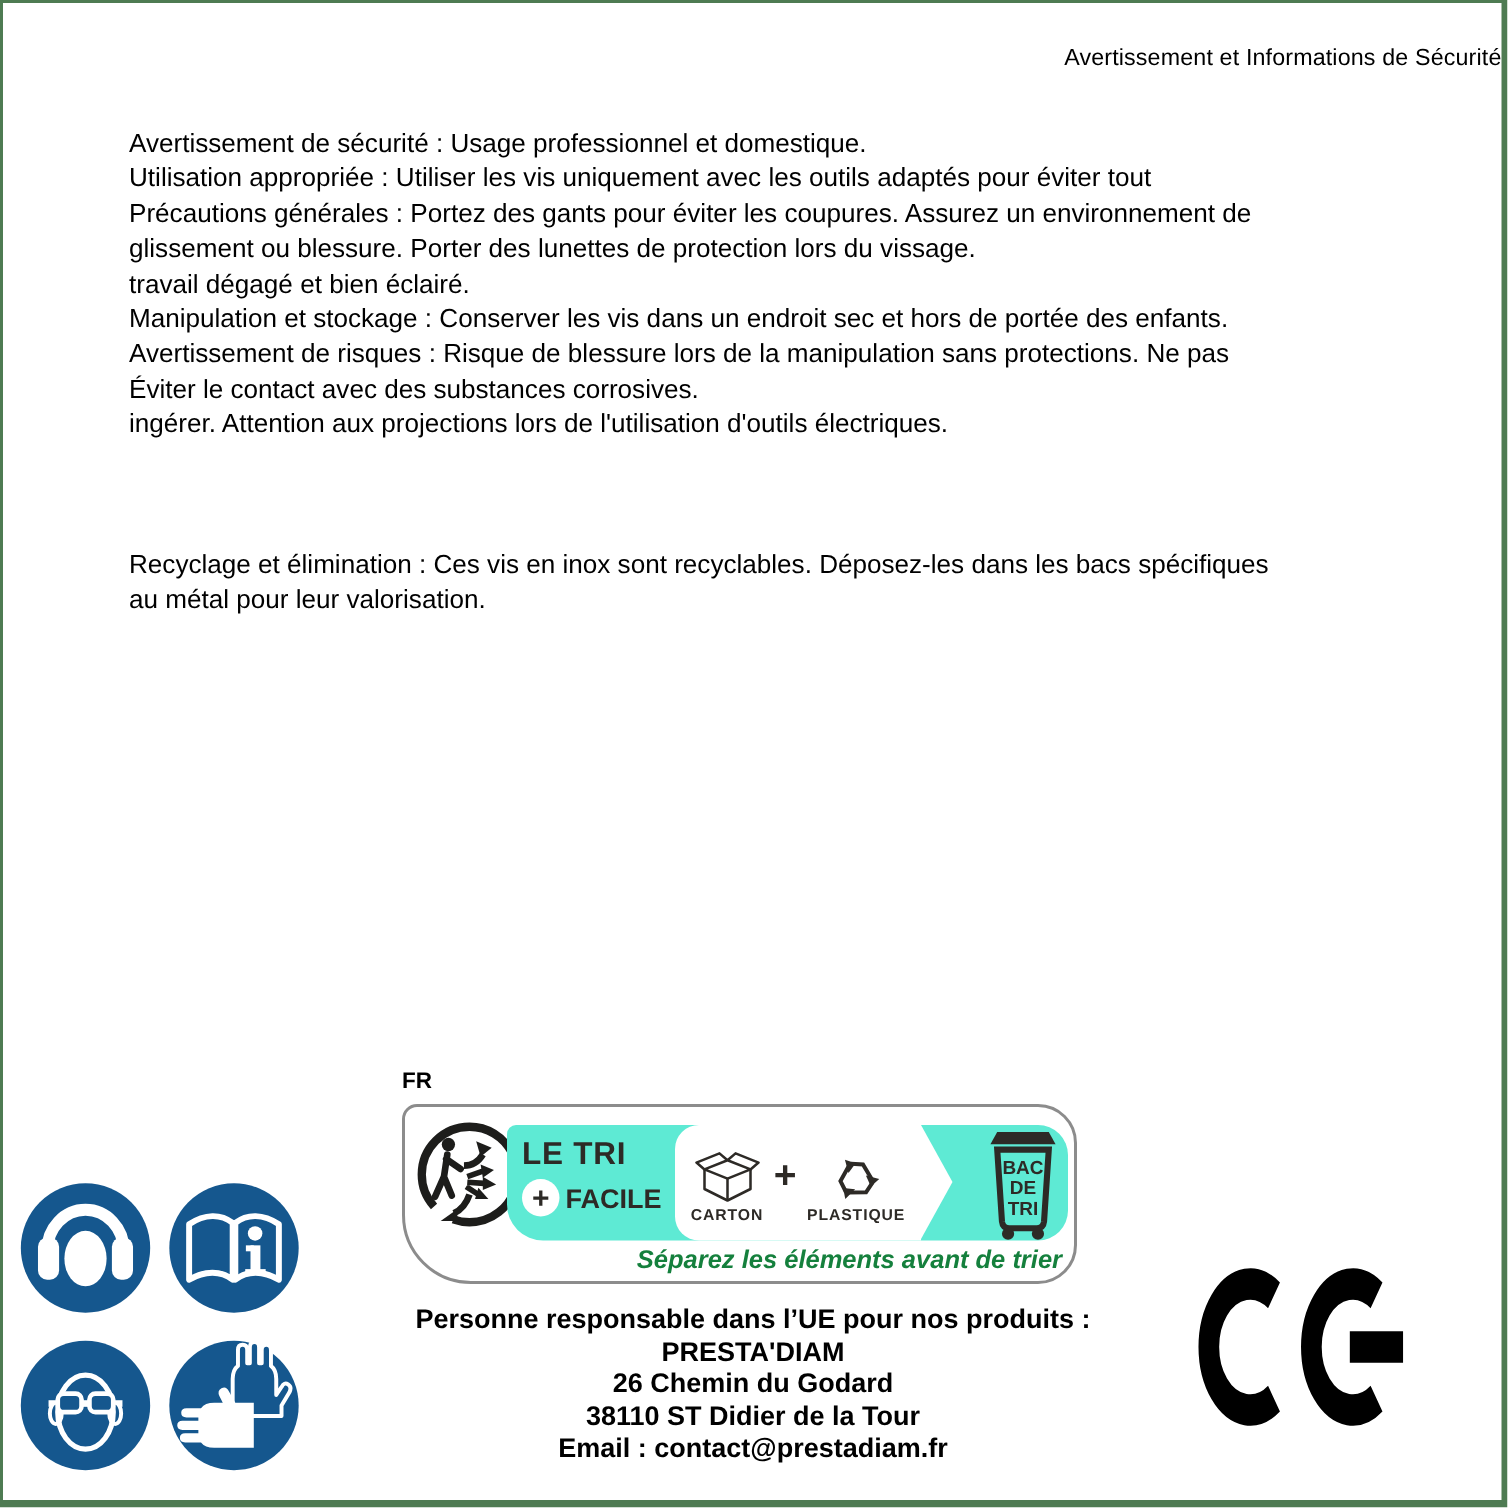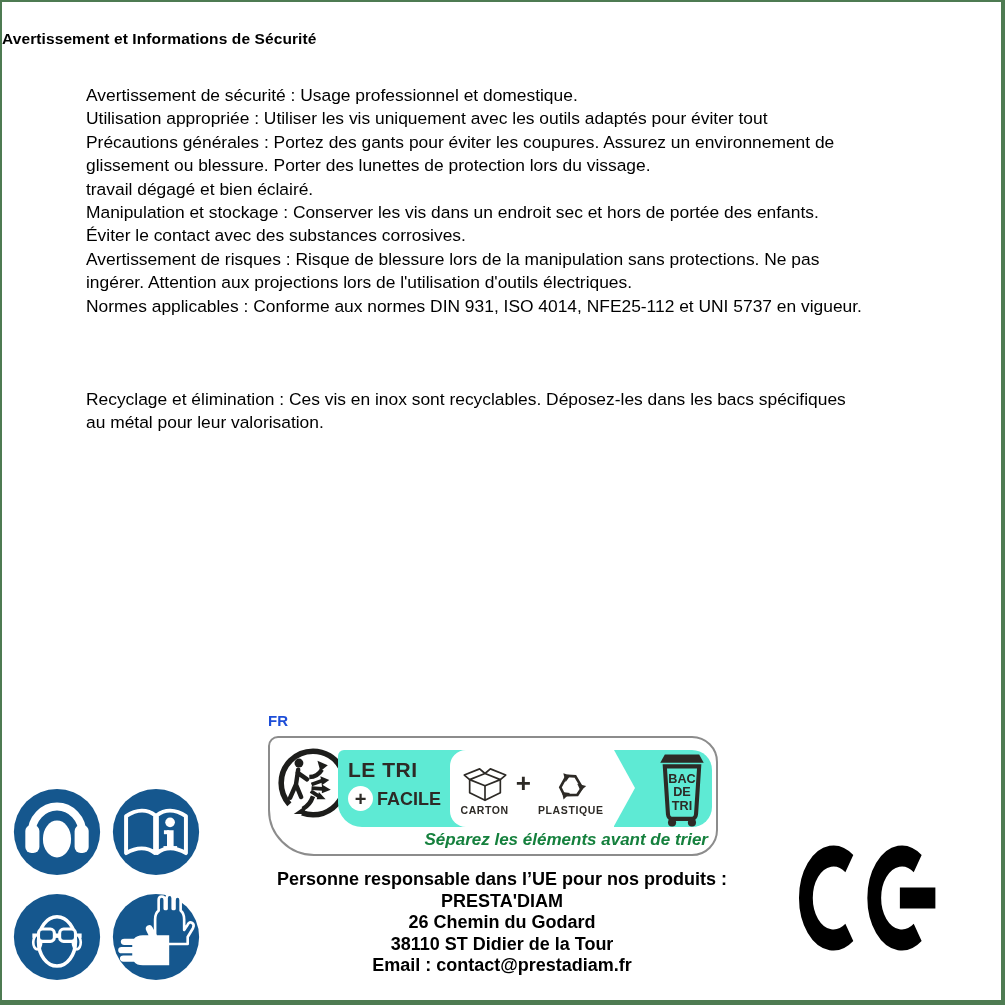--- a/index.html
+++ b/index.html
@@ -2,25 +2,25 @@
 <html><head>
 <meta charset="utf-8">
 <style>
   html,body{margin:0;padding:0;background:#fff;}
   .page{
     position:relative;width:1005px;height:1005px;background:#fff;box-sizing:border-box;
     border-top:2px solid #4E7B52;border-left:2px solid #4E7B52;
     border-right:4px solid #4E7B52;border-bottom:5px solid #4E7B52;
     font-family:"Liberation Sans",sans-serif;color:#000;overflow:hidden;
   }
-  .title{position:absolute;top:28px;left:0;right:0;text-align:left;
-    font-size:15.5px;font-weight:bold;letter-spacing:.1px;}
+  .title{position:absolute;top:28px;left:0;right:0;text-align:right;
+    font-size:15.5px;font-weight:normal;letter-spacing:.1px;}
   .body-text{position:absolute;top:82px;left:70px;right:20px;font-size:17.4px;margin-left:14px;}
   .body-line{height:23.4px;line-height:23.4px;white-space:pre;}
-  .fr-code{position:absolute;top:710px;left:266px;font-size:15px;font-weight:bold;color:#1d4ed8;}
+  .fr-code{position:absolute;top:710px;left:266px;font-size:15px;font-weight:bold;color:#000000;}
   
   .infotri{position:absolute;top:734px;left:266px;width:450px;height:120px;background:#fff;
     border:2px solid #8C8C8C;border-radius:10px 26px 26px 46px;box-sizing:border-box;}
   .triman{position:absolute;left:6px;top:8px;}
   .band{position:absolute;left:68px;top:12px;right:4px;height:77px;background:#5eead4;
     border-radius:6px 20px 20px 24px;}
   .tri-words{position:absolute;left:10px;top:9px;color:#2D2A26;}
   .letri{font-size:21px;font-weight:800;line-height:1;letter-spacing:.5px;}
   .facrow{margin-top:6px;display:flex;align-items:center;gap:4px;}
   .plusc{width:25px;height:25px;border-radius:50%;background:#fff;color:#2D2A26;
@@ -53,24 +53,23 @@
 
   <div class="title">Avertissement et Informations de Sécurité</div>
 
   <div class="body-text">
       <div class="body-line">Avertissement de sécurité : Usage professionnel et domestique.</div>
       <div class="body-line">Utilisation appropriée : Utiliser les vis uniquement avec les outils adaptés pour éviter tout</div>
       <div class="body-line">Précautions générales : Portez des gants pour éviter les coupures. Assurez un environnement de</div>
       <div class="body-line">glissement ou blessure. Porter des lunettes de protection lors du vissage.</div>
       <div class="body-line">travail dégagé et bien éclairé.</div>
       <div class="body-line">Manipulation et stockage : Conserver les vis dans un endroit sec et hors de portée des enfants.</div>
+      <div class="body-line">Avertissement de risques : Risque de blessure lors de la manipulation sans protections. Ne pas</div>
       <div class="body-line">Éviter le contact avec des substances corrosives.</div>
-      <div class="body-line">Avertissement de risques : Risque de blessure lors de la manipulation sans protections. Ne pas</div>
       <div class="body-line">ingérer. Attention aux projections lors de l'utilisation d'outils électriques.</div>
-      <div class="body-line">Normes applicables : Conforme aux normes DIN 931, ISO 4014, NFE25-112 et UNI 5737 en vigueur.</div>
       <div class="body-line"></div>
       <div class="body-line"></div>
       <div class="body-line"></div>
       <div class="body-line">Recyclage et élimination : Ces vis en inox sont recyclables. Déposez-les dans les bacs spécifiques</div>
       <div class="body-line">au métal pour leur valorisation.</div>
     </div>
 
   <div class="fr-code">FR</div>
 
   <div class="infotri">

